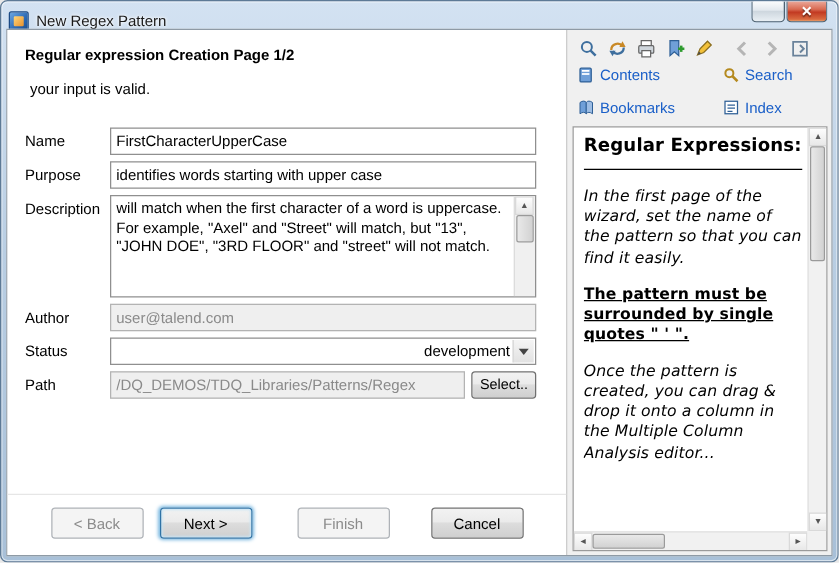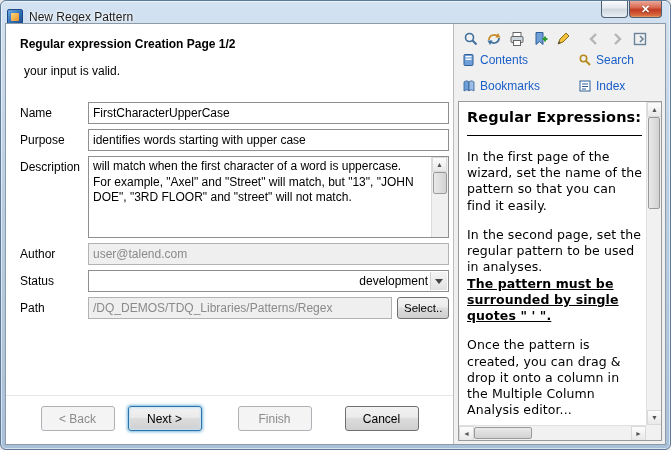--- a/index.html
+++ b/index.html
@@ -29,21 +29,21 @@
     text-shadow:0 1px 1px rgba(0,0,0,.45);}
   
   .content{position:absolute;left:4px;right:4px;top:22px;bottom:4px;display:flex;
     border:1px solid #8e9aa5;background:#f0f0f0;}
   
   .left-panel{width:448px;background:#fff;border-right:1px solid #bdbdbd;
     display:flex;flex-direction:column;}
   .wiz-header{padding:13px 16px 0 14px;}
   .wiz-title{font-weight:bold;font-size:12px;}
   .wiz-msg{margin-top:13px;padding-left:4px;font-size:12px;}
-  .form{margin-top:24px;padding:0 4px 0 14px;}
+  .form{margin-top:24px;padding:0 24px 0 14px;}
   .form-row{display:flex;align-items:flex-start;margin-bottom:5px;}
   .form-label{width:68px;flex:0 0 68px;padding-top:4px;font-size:12px;}
   .text-input{flex:1;height:22px;border:1px solid #8f8f8f;background:#fff;
     font-family:"Liberation Sans",sans-serif;font-size:12px;padding:1px 4px;color:#000;}
   .text-input.disabled{background:#efefef;color:#8a8a8a;border-color:#b3b3b3;}
   
   .desc-box{flex:1;height:82px;border:1px solid #8f8f8f;background:#fff;position:relative;overflow:hidden;}
   .desc-text{position:absolute;inset:2px 20px 2px 4px;font-size:12px;line-height:1.3;
     white-space:pre-wrap;overflow:hidden;}
   .mini-vscroll{position:absolute;top:0;right:0;bottom:0;width:17px;background:#f0f0f0;border-left:1px solid #dcdcdc;}
@@ -80,21 +80,21 @@
   .help-links{padding:3px 6px 2px 8px;display:grid;grid-template-columns:104px 1fr;
     row-gap:6px;column-gap:2px;gap:12px;}
   .help-link{display:flex;align-items:center;gap:4px;color:#1a5fc8;font-size:12px;cursor:pointer;white-space:nowrap;}
   .link-icon{width:14px;height:14px;flex:0 0 14px;}
   .help-box{flex:1;margin:6px 3px 3px 4px;background:#fff;border:1px solid #9a9a9a;
     position:relative;overflow:hidden;}
   .help-text{position:absolute;top:6px;left:8px;right:19px;bottom:16px;overflow:hidden;
     font-family:"DejaVu Sans",sans-serif;font-size:12.5px;line-height:1.3;letter-spacing:.1px;}
   .hc-heading{font-size:14.5px;font-weight:bold;}
   .hc-rule{border:none;border-top:1px solid #000;margin:8px 0 13px;}
-  .hc-para{margin:0 0 13px 0;}
+  .hc-para{margin:0 0 13px 0;font-style:italic;}
   .hc-para.tight{margin-bottom:0;}
   .hc-em{font-weight:bold;text-decoration:underline;margin:0;}
   .hc-para.last{margin-top:13px;margin-bottom:0;}
   
   .sarrow{height:15px;width:15px;display:flex;align-items:center;justify-content:center;
     font-size:7px;color:#555;background:linear-gradient(#fdfdfd,#e8e8e8);border:1px solid #d9d9d9;}
   .sthumb{background:linear-gradient(90deg,#e9e9e9,#d2d2d2);border:1px solid #9a9a9a;border-radius:2px;}
   .vscroll{position:absolute;top:0;right:0;bottom:15px;width:15px;background:#f1f1f1;border-left:1px solid #e0e0e0;}
   .vscroll .sarrow.down{position:absolute;bottom:0;}
   .vscroll .sthumb{position:absolute;top:15px;left:1px;right:1px;height:92px;}
@@ -255,21 +255,20 @@
           </svg>
           <span>Index</span>
         </div>
       </div>
 
       <div class="help-box">
         <div class="help-text">
           <div class="hc-heading">Regular Expressions:</div>
           <hr class="hc-rule">
           <p class="hc-para">In the first page of the wizard, set the name of the pattern so that you can find it easily.</p>
-          <p class="hc-para tight">In the second page, set the regular pattern to be used in analyses.</p>
           <p class="hc-em">The pattern must be surrounded by single quotes " ' ".</p>
           <p class="hc-para last">Once the pattern is created, you can drag &amp; drop it onto a column in the Multiple Column Analysis editor...</p>
         </div>
 
         <div class="vscroll">
           <div class="sarrow">▲</div>
           <div class="sthumb"></div>
           <div class="sarrow down">▼</div>
         </div>
         <div class="hscroll">

